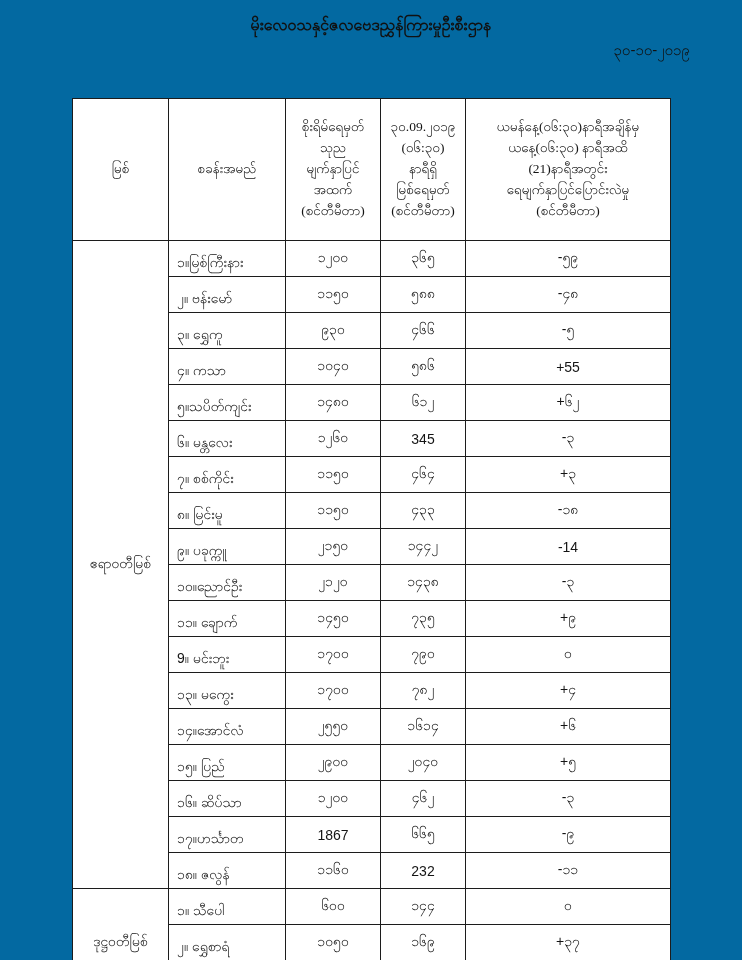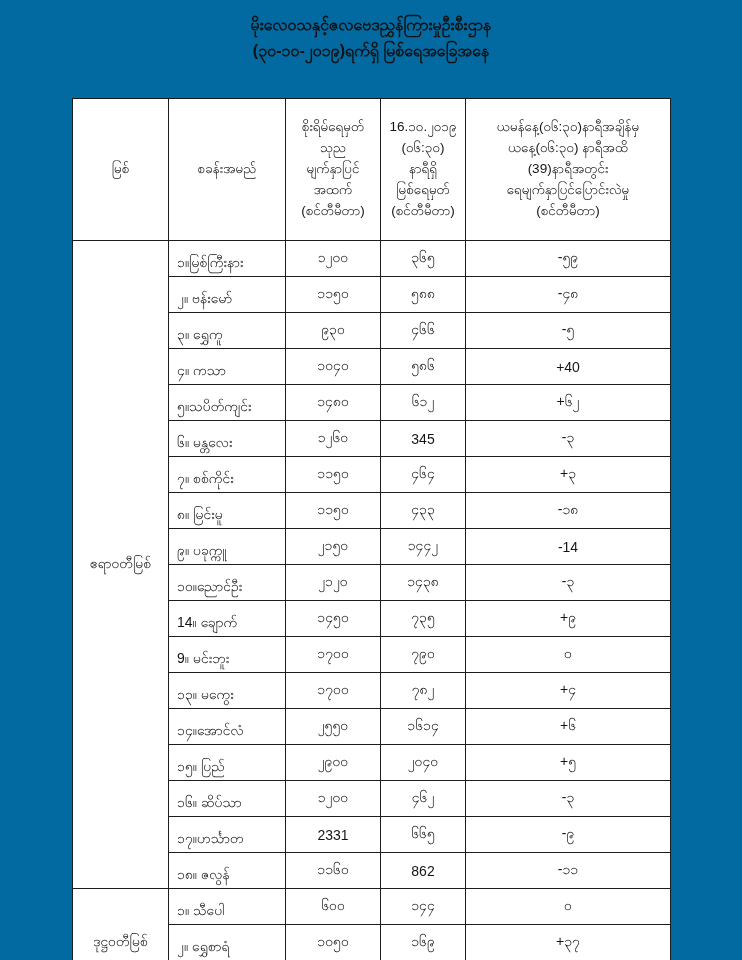--- a/index.html
+++ b/index.html
@@ -52,20 +52,21 @@
     background: #fff;
   }
   table.report thead th {
     font-weight: normal;
     text-align: center;
     white-space: pre-line;
     height: 142px;
     line-height: 1.55;
     padding: 4px 2px;
     font-size: 13.5px;
+    font-family: Liberation Serif, serif;
   }
   td.cell-river {
     text-align: center;
     font-size: 14.5px;
     padding: 11px;
   }
   td.cell-station {
     text-align: left;
     padding: 12px 4px 2px 8px;
     white-space: nowrap;
@@ -78,49 +79,49 @@
   tbody.grp1 td { height: 30px; }
   tbody.grp2 td { height: 35px; }
 </style>
 </head>
 <body>
 
 <div class="page">
 
   <div class="title-block">
     <div class="title-line1">မိုးလေဝသနှင့်ဇလဗေဒညွှန်ကြားမှုဦးစီးဌာန</div>
-    <div class="title-line2">(၃၀-၁၀-၂၀၁၉)ရက်ရှိ မြစ်ရေအခြေအနေ</div>
   </div>
 
+  <div class="date-line">၃၀-၁၀-၂၀၁၉</div>
 
   <table class="report">
     <colgroup>
       <col class="c-river">
         <col class="c-station">
         <col class="c-danger">
         <col class="c-level">
         <col class="c-change">
     </colgroup>
     <thead>
       <tr>
         <th>မြစ်</th>
         <th>စခန်းအမည်</th>
         <th>စိုးရိမ်ရေမှတ်
 သုည
 မျက်နှာပြင်
 အထက်
 (စင်တီမီတာ)</th>
-        <th>16.၁၀.၂၀၁၉
+        <th>၃၀.09.၂၀၁၉
 (၀၆:၃၀)
 နာရီရှိ
 မြစ်ရေမှတ်
 (စင်တီမီတာ)</th>
         <th>ယမန်နေ့(၀၆:၃၀)နာရီအချိန်မှ
 ယနေ့(၀၆:၃၀) နာရီအထိ
-(39)နာရီအတွင်း
+(21)နာရီအတွင်း
 ရေမျက်နှာပြင်ပြောင်းလဲမှု
 (စင်တီမီတာ)</th>
       </tr>
     </thead>
     <tbody id="tbody-grp1" class="grp1">
         <tr>
           <td class="cell-river" rowspan="18">ဧရာဝတီမြစ်</td>
           <td class="cell-station">၁။မြစ်ကြီးနား</td>
           <td class="cell-num">၁၂၀၀</td>
           <td class="cell-num">၃၆၅</td>
@@ -135,21 +136,21 @@
         <tr>
           <td class="cell-station">၃။ ရွှေကူ</td>
           <td class="cell-num">၉၃၀</td>
           <td class="cell-num">၄၆၆</td>
           <td class="cell-num">-၅</td>
         </tr>
         <tr>
           <td class="cell-station">၄။ ကသာ</td>
           <td class="cell-num">၁၀၄၀</td>
           <td class="cell-num">၅၈၆</td>
-          <td class="cell-num">+40</td>
+          <td class="cell-num">+55</td>
         </tr>
         <tr>
           <td class="cell-station">၅။သပိတ်ကျင်း</td>
           <td class="cell-num">၁၄၈၀</td>
           <td class="cell-num">၆၁၂</td>
           <td class="cell-num">+၆၂</td>
         </tr>
         <tr>
           <td class="cell-station">၆။ မန္တလေး</td>
           <td class="cell-num">၁၂၆၀</td>
@@ -174,21 +175,21 @@
           <td class="cell-num">၁၄၄၂</td>
           <td class="cell-num">-14</td>
         </tr>
         <tr>
           <td class="cell-station">၁၀။ညောင်ဦး</td>
           <td class="cell-num">၂၁၂၀</td>
           <td class="cell-num">၁၄၃၈</td>
           <td class="cell-num">-၃</td>
         </tr>
         <tr>
-          <td class="cell-station">14။ ချောက်</td>
+          <td class="cell-station">၁၁။ ချောက်</td>
           <td class="cell-num">၁၄၅၀</td>
           <td class="cell-num">၇၃၅</td>
           <td class="cell-num">+၉</td>
         </tr>
         <tr>
           <td class="cell-station">9။ မင်းဘူး</td>
           <td class="cell-num">၁၇၀၀</td>
           <td class="cell-num">၇၉၀</td>
           <td class="cell-num">၀</td>
         </tr>
@@ -211,28 +212,28 @@
           <td class="cell-num">+၅</td>
         </tr>
         <tr>
           <td class="cell-station">၁၆။ ဆိပ်သာ</td>
           <td class="cell-num">၁၂၀၀</td>
           <td class="cell-num">၄၆၂</td>
           <td class="cell-num">-၃</td>
         </tr>
         <tr>
           <td class="cell-station">၁၇။ဟင်္သာတ</td>
-          <td class="cell-num">2331</td>
+          <td class="cell-num">1867</td>
           <td class="cell-num">၆၆၅</td>
           <td class="cell-num">-၉</td>
         </tr>
         <tr>
           <td class="cell-station">၁၈။ ဇလွန်</td>
           <td class="cell-num">၁၁၆၀</td>
-          <td class="cell-num">862</td>
+          <td class="cell-num">232</td>
           <td class="cell-num">-၁၁</td>
         </tr>
       </tbody>
     <tbody id="tbody-grp2" class="grp2">
         <tr>
           <td class="cell-river" rowspan="3">ဒုဋ္ဌဝတီမြစ်</td>
           <td class="cell-station">၁။ သီပေါ</td>
           <td class="cell-num">၆၀၀</td>
           <td class="cell-num">၁၄၄</td>
           <td class="cell-num">၀</td>

